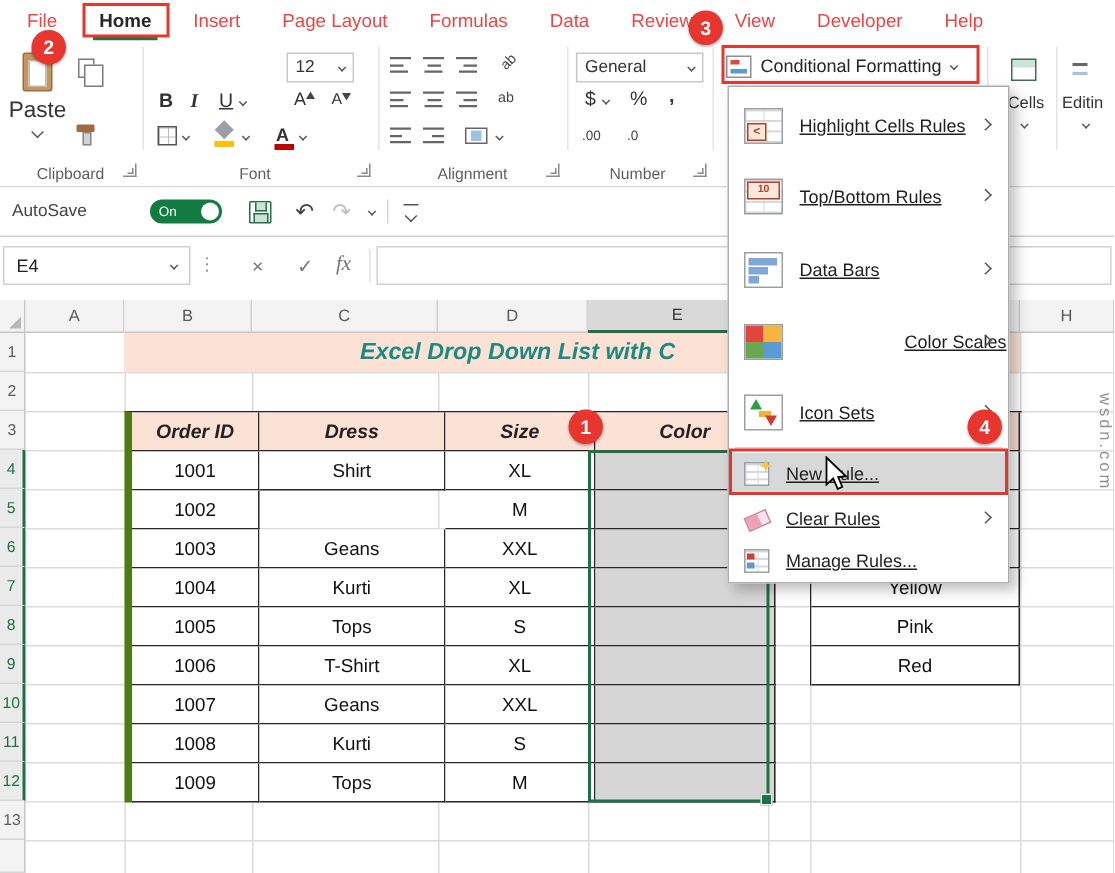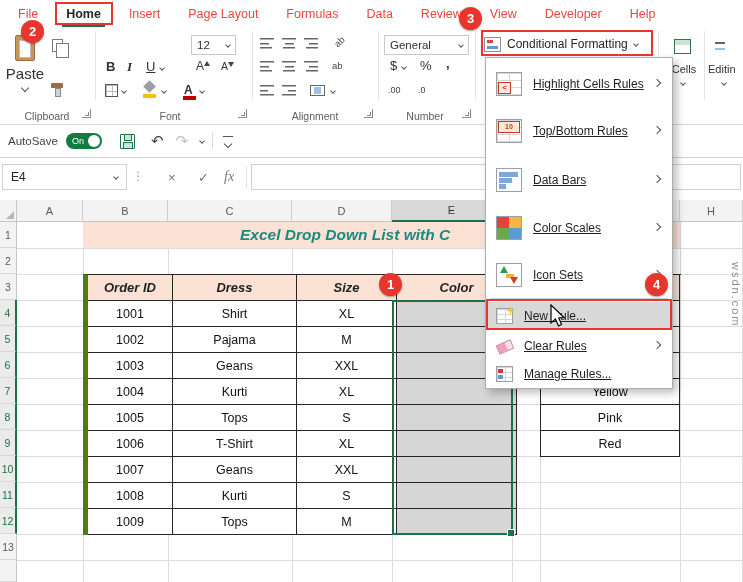--- a/index.html
+++ b/index.html
@@ -54,21 +54,21 @@
 .wrap-ab{position:absolute;font-size:9.5px;color:#444;}
 .numtiny{position:absolute;font-size:9px;color:#444;letter-spacing:0;}
 .ic-editing{position:absolute;width:14px;height:14px;background-repeat:no-repeat;background-image:linear-gradient(#666,#666),linear-gradient(#9cc3e5,#9cc3e5);background-size:10px 2px,10px 2px;background-position:1px 3px,1px 9px;}
 #cf-btn{position:absolute;left:484px;top:5px;height:24px;display:flex;align-items:center;gap:6px;font-size:12px;color:#262626;white-space:nowrap;}
 #cf-icon{width:17px;height:15px;border:1px solid #8f8f8f;background:linear-gradient(#e2453b,#e2453b) no-repeat 2px 2px/6px 3px,linear-gradient(#5b9bd5,#5b9bd5) no-repeat 2px 8px/11px 3px,#fff;}
 #cells-icon{position:absolute;left:674px;top:12px;width:17px;height:15px;border:1px solid #3d6e50;background:linear-gradient(#cde3d6,#cde3d6) no-repeat 0 0/100% 5px,#fff;}
 .stack-label{position:absolute;font-size:11px;color:#333;text-align:center;white-space:nowrap;overflow:hidden;}
 
 #qat{position:absolute;top:125px;left:0;right:0;height:33px;background:#fff;border-bottom:1px solid #d0d0d0;display:flex;align-items:center;padding-left:8px;}
 #autosave-label{font-size:11.5px;color:#444;margin-right:8px;}
-#autosave-toggle{width:36px;height:16px;border-radius:8px;background:#107C41;position:relative;display:flex;align-items:center;margin-right:18px;}
+#autosave-toggle{width:48px;height:16px;border-radius:8px;background:#107C41;position:relative;display:flex;align-items:center;margin-right:18px;margin-left:34px;}
 #autosave-toggle span{color:#fff;font-size:9px;margin-left:6px;}
 #autosave-toggle::after{content:"";position:absolute;right:2px;top:2px;width:12px;height:12px;border-radius:50%;background:#fff;}
 .ic-save{width:15px;height:15px;border:1.5px solid #217346;background:#fff;position:relative;border-radius:1px;margin-right:16px;}
 .ic-save::before{content:"";position:absolute;left:3px;top:0;width:6px;height:5px;background:#cde3d6;border:1px solid #217346;border-top:none;}
 .ic-save::after{content:"";position:absolute;left:2px;bottom:0;width:8px;height:5px;background:#cde3d6;border:1px solid #217346;border-bottom:none;}
 .qglyph{font-size:15px;color:#444;margin-right:12px;}
 .qglyph.dis{color:#c0c0c0;}
 .qsep{width:1px;height:16px;background:#d8d8d8;margin:0 10px 0 4px;}
 .qat-more{width:10px;height:11px;border-top:1.5px solid #555;position:relative;}
 .qat-more::after{content:"";position:absolute;left:2px;top:4px;width:5px;height:5px;border-right:1.5px solid #555;border-bottom:1.5px solid #555;transform:rotate(45deg);}
@@ -259,21 +259,20 @@
     <div id="dtable">
         <div class="tc th" style="left: 0px; top: 0px; width: 85px; height: 26px;">Order ID</div>
         <div class="tc th" style="left: 85px; top: 0px; width: 124px; height: 26px;">Dress</div>
         <div class="tc th" style="left: 209px; top: 0px; width: 100px; height: 26px;">Size</div>
         <div class="tc th" style="left: 309px; top: 0px; width: 120px; height: 26px;">Color</div>
         <div class="tc" style="left: 0px; top: 26px; width: 85px; height: 26px;">1001</div>
         <div class="tc" style="left: 85px; top: 26px; width: 124px; height: 26px;">Shirt</div>
         <div class="tc" style="left: 209px; top: 26px; width: 100px; height: 26px;">XL</div>
         <div class="tc selc" style="left: 309px; top: 26px; width: 120px; height: 26px;"></div>
         <div class="tc" style="left: 0px; top: 52px; width: 85px; height: 26px;">1002</div>
-        <div class="tc" style="left: 85px; top: 52px; width: 124px; height: 26px;">Pajama</div>
         <div class="tc" style="left: 209px; top: 52px; width: 100px; height: 26px;">M</div>
         <div class="tc selc" style="left: 309px; top: 52px; width: 120px; height: 26px;"></div>
         <div class="tc" style="left: 0px; top: 78px; width: 85px; height: 26px;">1003</div>
         <div class="tc" style="left: 85px; top: 78px; width: 124px; height: 26px;">Geans</div>
         <div class="tc" style="left: 209px; top: 78px; width: 100px; height: 26px;">XXL</div>
         <div class="tc selc" style="left: 309px; top: 78px; width: 120px; height: 26px;"></div>
         <div class="tc" style="left: 0px; top: 104px; width: 85px; height: 26px;">1004</div>
         <div class="tc" style="left: 85px; top: 104px; width: 124px; height: 26px;">Kurti</div>
         <div class="tc" style="left: 209px; top: 104px; width: 100px; height: 26px;">XL</div>
         <div class="tc selc" style="left: 309px; top: 104px; width: 120px; height: 26px;"></div>
@@ -362,21 +361,21 @@
       <div class="mitem" style="top: 49px; height: 48px;">
         <div class="mi mi-top-bottom"></div>
         <span class="mlabel">Top/Bottom Rules</span>
         <span class="chev r marrow"></span>
       </div>
       <div class="mitem" style="top: 97px; height: 49px;">
         <div class="mi mi-data-bars"></div>
         <span class="mlabel">Data Bars</span>
         <span class="chev r marrow"></span>
       </div>
-      <div class="mitem" style="top: 146px; height: 48px;">
+      <div class="mitem" style="top: 146px; height: 48px; justify-content: space-between;">
         <div class="mi mi-color-scales"></div>
         <span class="mlabel">Color Scales</span>
         <span class="chev r marrow"></span>
       </div>
       <div class="mitem" style="top: 194px; height: 46px;">
         <div class="mi mi-icon-sets"></div>
         <span class="mlabel">Icon Sets</span>
         <span class="chev r marrow"></span>
       </div>
       <div class="mitem hl" style="top: 244px; height: 28px;">

